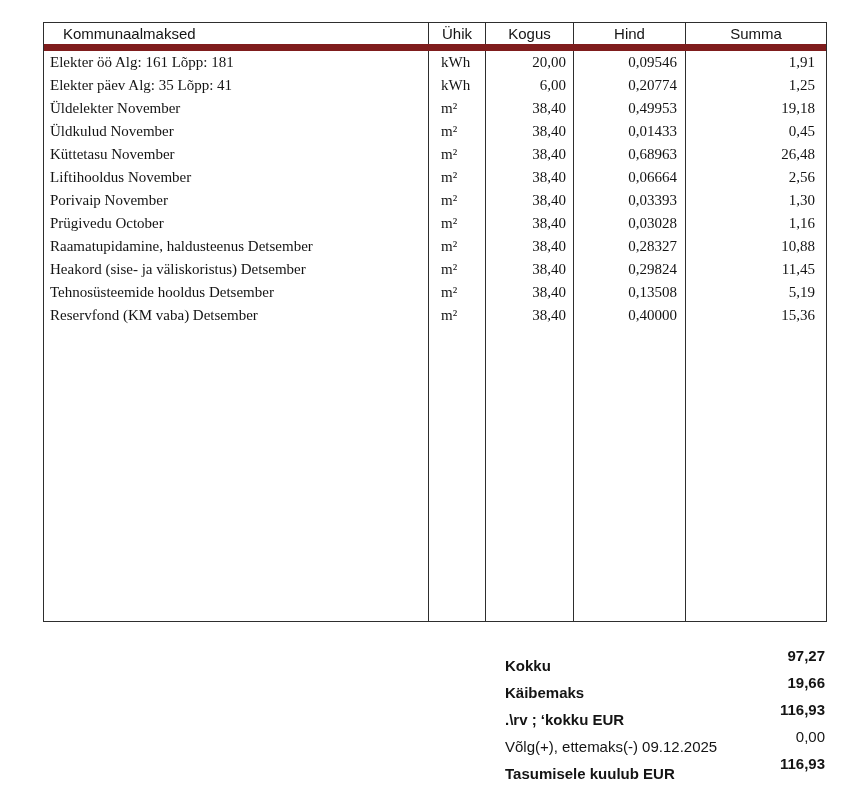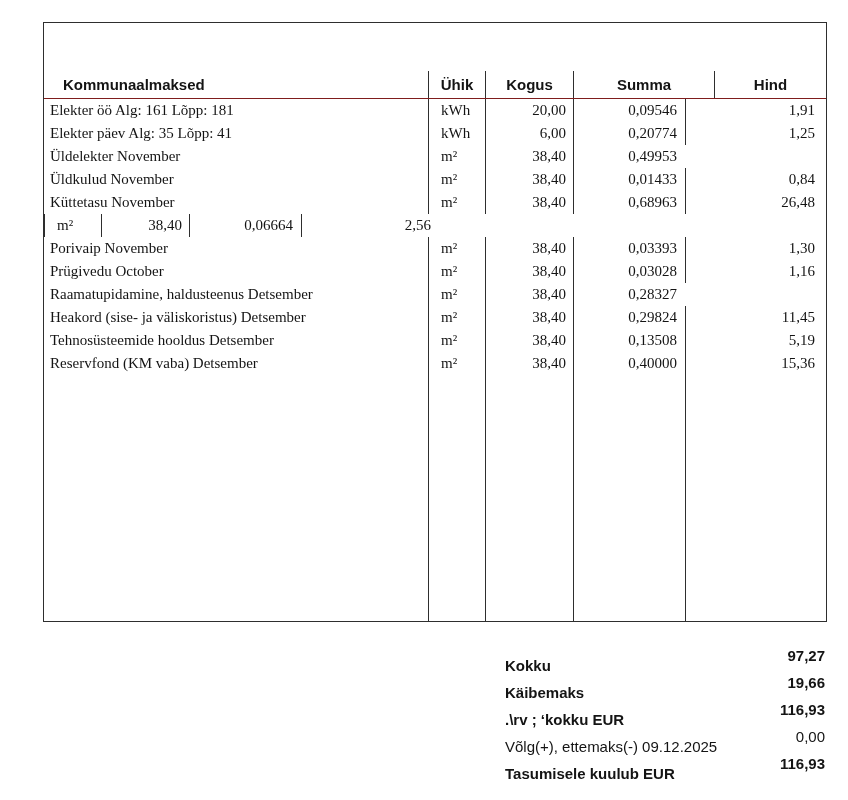--- a/index.html
+++ b/index.html
@@ -28,26 +28,25 @@
     height: 600px;
     border: 1px solid #2e2e2e;
     box-sizing: border-box;
     display: flex;
     flex-direction: column;
     background: #ffffff;
   }
   .thead {
     display: flex;
     height: 28px;
-    border-bottom: 1px solid #7f1d1d;
-    font-weight: bold;
+    border-bottom: 7px solid #7f1d1d;
+    font-weight: normal;
     font-size: 15px;
     align-items: center;
     box-sizing: border-box;
-    margin-top: 48px;
   }
   .trow {
     display: flex;
     height: 23px;
     align-items: flex-start;
     font-family: "Liberation Serif", serif;
     font-size: 15px;
     box-sizing: border-box;
   }
   .tfiller {
@@ -98,22 +97,22 @@
 <body>
 
 <div class="page">
 
   <div class="invoice-table">
 
     <div class="thead">
       <div class="cell c-desc">Kommunaalmaksed</div>
       <div class="cell c-unit">Ühik</div>
       <div class="cell c-qty">Kogus</div>
+      <div class="cell c-price">Hind</div>
       <div class="cell c-sum">Summa</div>
-      <div class="cell c-price">Hind</div>
     </div>
 
     <div id="table-body">
         <div class="trow">
           <div class="cell c-desc">Elekter öö Alg: 161 Lõpp: 181</div>
           <div class="cell c-unit">kWh</div>
           <div class="cell c-qty">20,00</div>
           <div class="cell c-price">0,09546</div>
           <div class="cell c-sum">1,91</div>
         </div>
@@ -122,36 +121,38 @@
           <div class="cell c-unit">kWh</div>
           <div class="cell c-qty">6,00</div>
           <div class="cell c-price">0,20774</div>
           <div class="cell c-sum">1,25</div>
         </div>
         <div class="trow">
           <div class="cell c-desc">Üldelekter November</div>
           <div class="cell c-unit">m²</div>
           <div class="cell c-qty">38,40</div>
           <div class="cell c-price">0,49953</div>
+          <div class="cell c-sum">19,18</div>
         </div>
         <div class="trow">
           <div class="cell c-desc">Üldkulud November</div>
           <div class="cell c-unit">m²</div>
           <div class="cell c-qty">38,40</div>
           <div class="cell c-price">0,01433</div>
-          <div class="cell c-sum">0,84</div>
+          <div class="cell c-sum">0,45</div>
         </div>
         <div class="trow">
           <div class="cell c-desc">Küttetasu November</div>
           <div class="cell c-unit">m²</div>
           <div class="cell c-qty">38,40</div>
           <div class="cell c-price">0,68963</div>
           <div class="cell c-sum">26,48</div>
         </div>
         <div class="trow">
+          <div class="cell c-desc">Liftihooldus November</div>
           <div class="cell c-unit">m²</div>
           <div class="cell c-qty">38,40</div>
           <div class="cell c-price">0,06664</div>
           <div class="cell c-sum">2,56</div>
         </div>
         <div class="trow">
           <div class="cell c-desc">Porivaip November</div>
           <div class="cell c-unit">m²</div>
           <div class="cell c-qty">38,40</div>
           <div class="cell c-price">0,03393</div>
@@ -162,20 +163,21 @@
           <div class="cell c-unit">m²</div>
           <div class="cell c-qty">38,40</div>
           <div class="cell c-price">0,03028</div>
           <div class="cell c-sum">1,16</div>
         </div>
         <div class="trow">
           <div class="cell c-desc">Raamatupidamine, haldusteenus Detsember</div>
           <div class="cell c-unit">m²</div>
           <div class="cell c-qty">38,40</div>
           <div class="cell c-price">0,28327</div>
+          <div class="cell c-sum">10,88</div>
         </div>
         <div class="trow">
           <div class="cell c-desc">Heakord (sise- ja väliskoristus) Detsember</div>
           <div class="cell c-unit">m²</div>
           <div class="cell c-qty">38,40</div>
           <div class="cell c-price">0,29824</div>
           <div class="cell c-sum">11,45</div>
         </div>
         <div class="trow">
           <div class="cell c-desc">Tehnosüsteemide hooldus Detsember</div>

